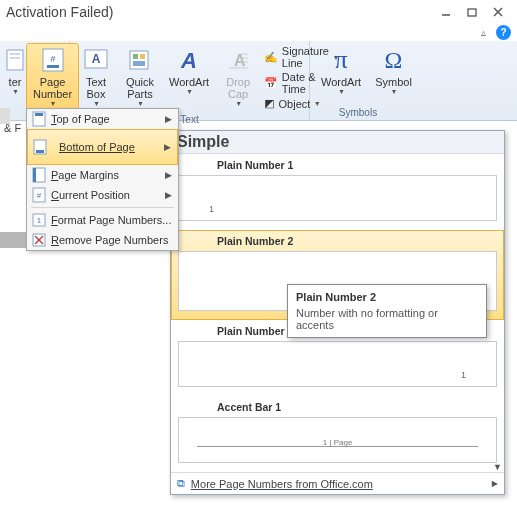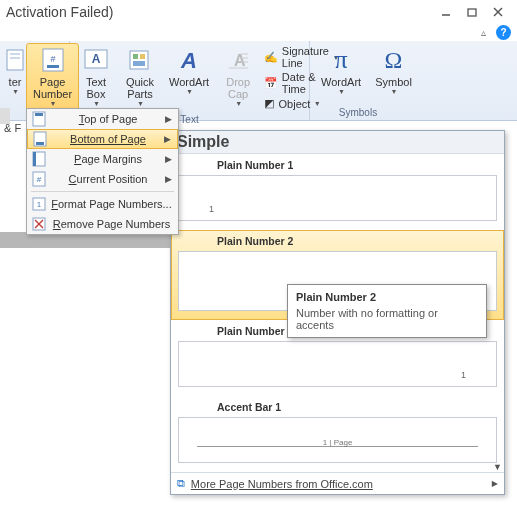--- a/index.html
+++ b/index.html
@@ -21,24 +21,24 @@
   .icon32 { width:30px; height:28px; display:flex; align-items:center; justify-content:center; margin-bottom:2px; }
   .smallstack { display:flex; flex-direction:column; gap:2px; padding:2px 4px; font-size:11px; }
   .smallrow { display:flex; align-items:center; gap:4px; }
   .tri { font-size:8px; color:#555; margin-left:1px;}
   .disabled { color:#aaa; }
 
   .frag-row { display:flex; align-items:center; font-size:11px; color:#444; padding:1px 4px; }
 
   .dropdown { position:absolute; top:108px; left:26px; width:153px; background:#f6f6f6; border:1px solid #a8a8a8; box-shadow:2px 2px 4px rgba(0,0,0,.2); font-size:11px; z-index:10;}
   .dropdown .iconcol { width:24px; display:inline-flex; align-items:center; justify-content:center; }
-  .dd-item { display:flex; align-items:center; height:20px; padding-right:6px; position:relative;text-align:center; }
+  .dd-item { display:flex; align-items:center; height:20px; padding-right:6px; position:relative; }
   .dd-item .lbl { flex:1; }
   .dd-item .arrow { font-size:9px; color:#555; }
-  .dd-item.hover { background:linear-gradient(#fff1c8,#ffe08a); border:1px solid #e7b23d; height:20px; }
+  .dd-item.hover { background:linear-gradient(#fff1c8,#ffe08a); border:1px solid #e7b23d; height:36px;gap:7px; }
   .dd-item.hover .lbl { text-decoration:underline; }
   .dd-sep { height:1px; background:#d4d4d4; margin:2px 4px; }
   .dd-item .lbl u { text-decoration:underline; }
 
   .gallery { position:absolute; top:130px; left:170px; width:335px; background:#fff; border:1px solid #9aa7b7; box-shadow:2px 2px 5px rgba(0,0,0,.25); z-index:5; }
   .gallery-header { background:#eef1f5; padding:2px 6px; font-size:16px; font-weight:bold; color:#444; border-bottom:1px solid #d6dce4; }
   .gallery-item { padding:4px 6px 8px 6px; border:1px solid transparent; }
   .gallery-item .name { font-size:10.5px; font-weight:bold; color:#333; margin-bottom:4px;padding-left:39px; }
   .gallery-item .preview { height:46px; border:1px solid #c7ccd4; background:#fff; position:relative; }
   .gallery-item.hover { background:linear-gradient(#fff4d1,#ffe08a); border:1px solid #e7b23d; }

